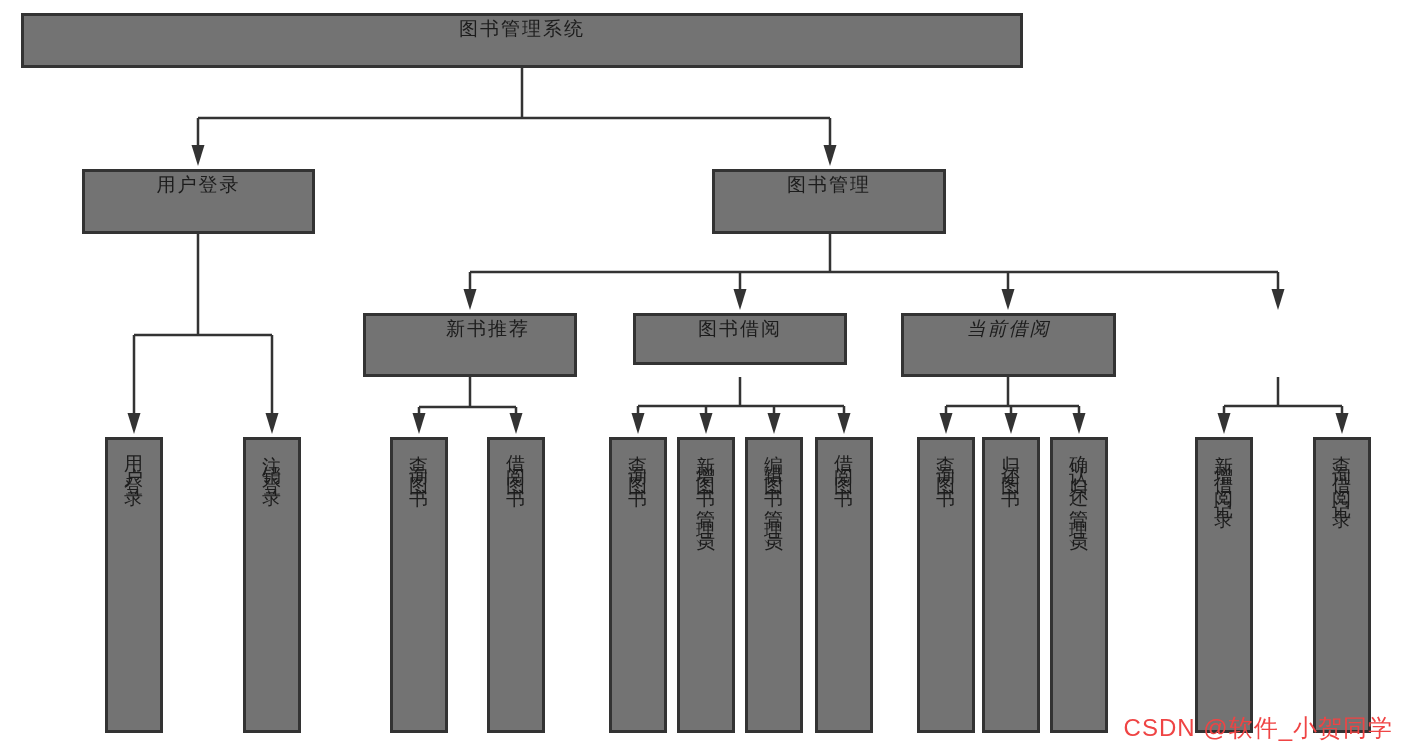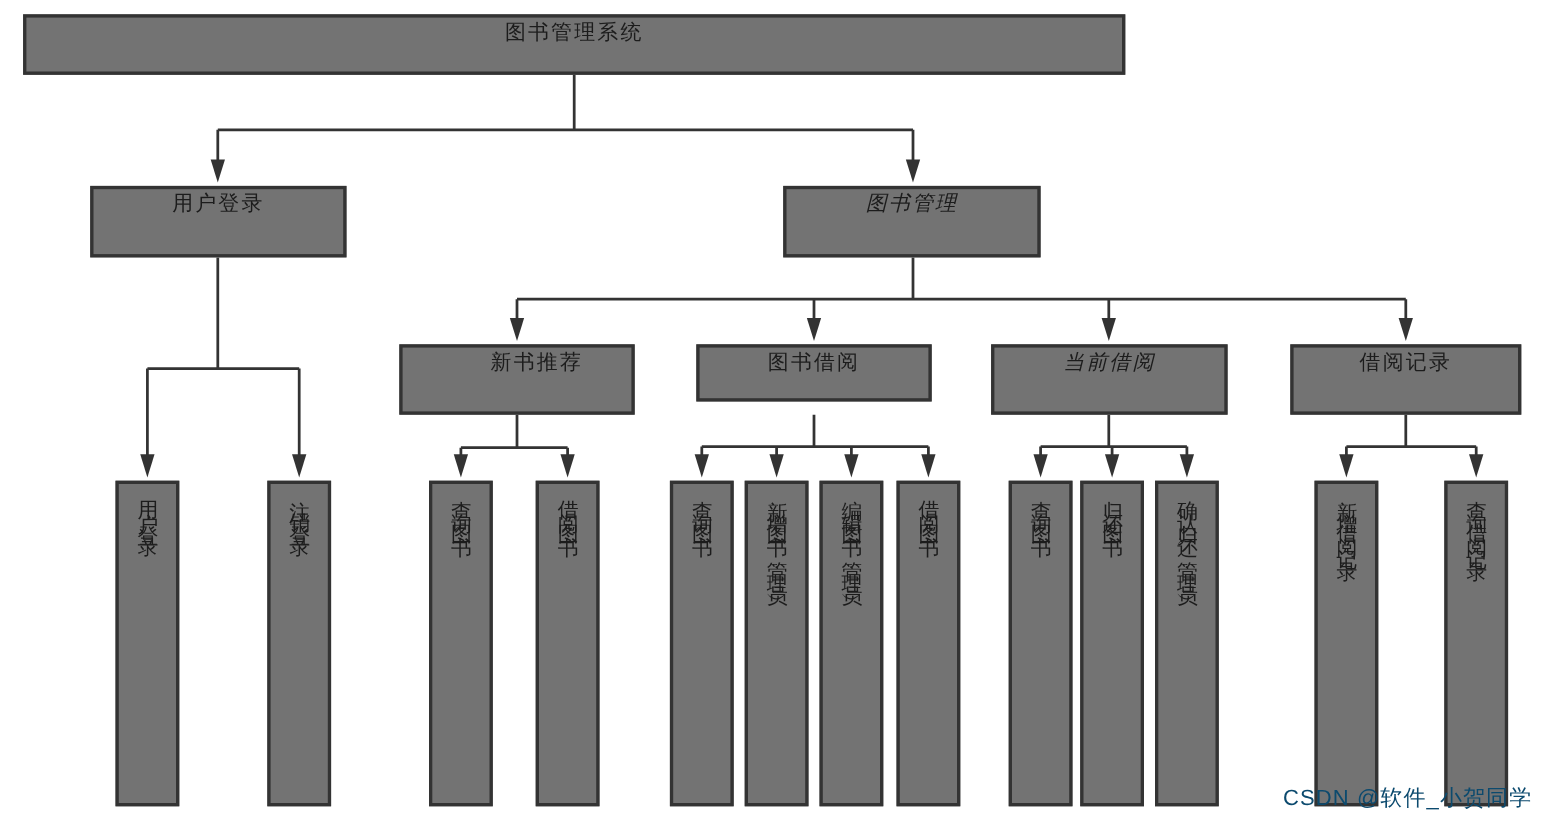--- a/index.html
+++ b/index.html
@@ -41,23 +41,23 @@
     writing-mode: vertical-rl;
     text-orientation: mixed;
     letter-spacing: 11px;
     white-space: nowrap;
     line-height: 1;
   }
   .watermark {
     position: absolute;
     right: 12px;
     top: 712px;
-    font-size: 20px;
+    font-size: 24px;
     letter-spacing: 1px;
-    color: #0c4a6e;
+    color: #ef4444;
     z-index: 3;
     white-space: nowrap;
   }
 </style>
 </head>
 <body>
 
 <div class="diagram">
 
   <svg class="connectors" width="1405" height="747" viewBox="0 0 1405 747">
@@ -100,35 +100,32 @@
     </g>
   </svg>
 
   <div class="box" style="left:21px; top:13px; width:1002px; height:55px;">
     <span class="lbl">图书管理系统</span>
   </div>
 
   <div class="box" style="left:82px; top:169px; width:233px; height:65px;">
     <span class="lbl">用户登录</span>
   </div>
-  <div class="box" style="left:712px; top:169px; width:234px; height:65px;font-style:italic;">
+  <div class="box" style="left:712px; top:169px; width:234px; height:65px;">
     <span class="lbl">图书管理</span>
   </div>
 
   <div class="box" style="left:363px; top:313px; width:214px; height:64px;padding-left:36px;">
     <span class="lbl">新书推荐</span>
   </div>
   <div class="box" style="left:633px; top:313px; width:214px; height:52px;">
     <span class="lbl">图书借阅</span>
   </div>
   <div class="box" style="left:901px; top:313px; width:215px; height:64px;font-style:italic;">
     <span class="lbl">当前借阅</span>
-  </div>
-  <div class="box" style="left:1173px; top:313px; width:210px; height:64px;">
-    <span class="lbl">借阅记录</span>
   </div>
 
   <div class="box vbox" style="left:105px; top:437px; width:58px; height:296px;">
     <span class="lbl">用户登录</span>
   </div>
   <div class="box vbox" style="left:243px; top:437px; width:58px; height:296px;">
     <span class="lbl">注销登录</span>
   </div>
 
   <div class="box vbox" style="left:390px; top:437px; width:58px; height:296px;">

